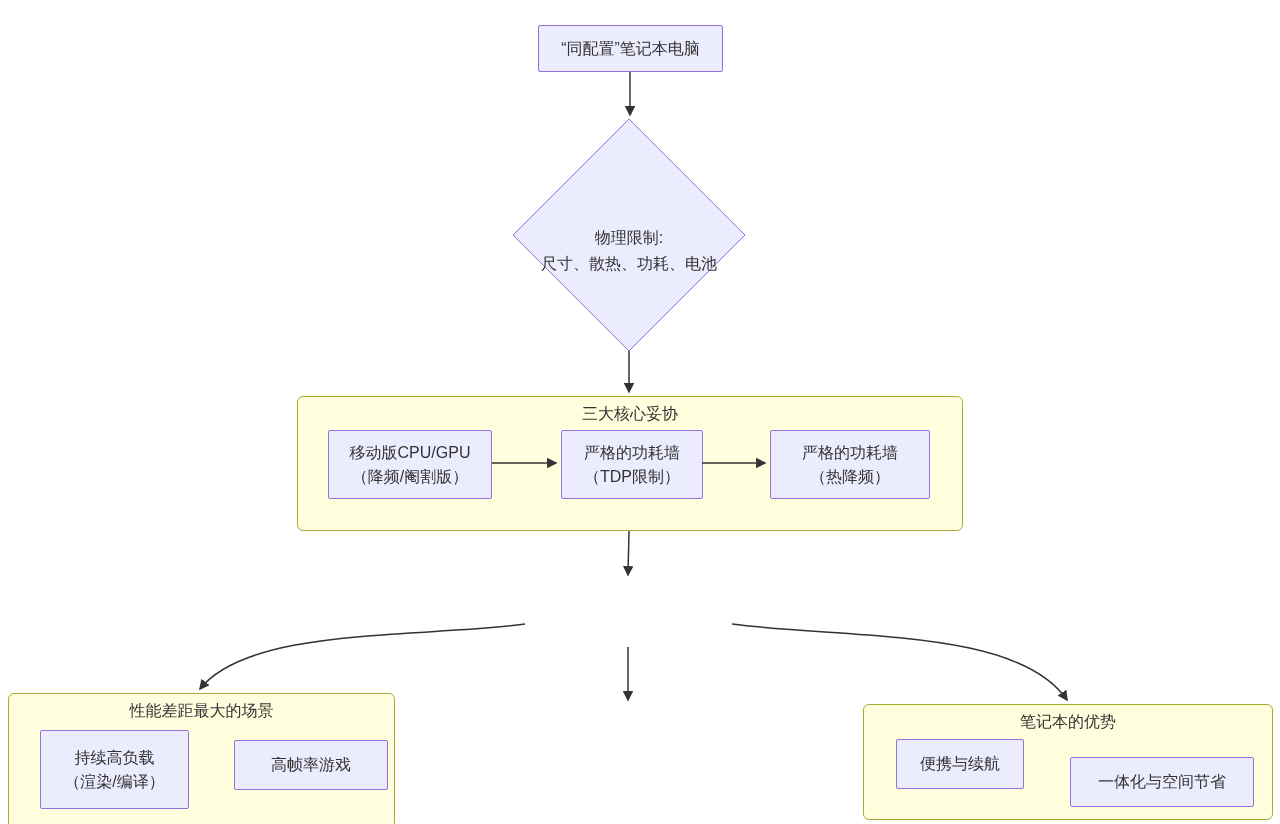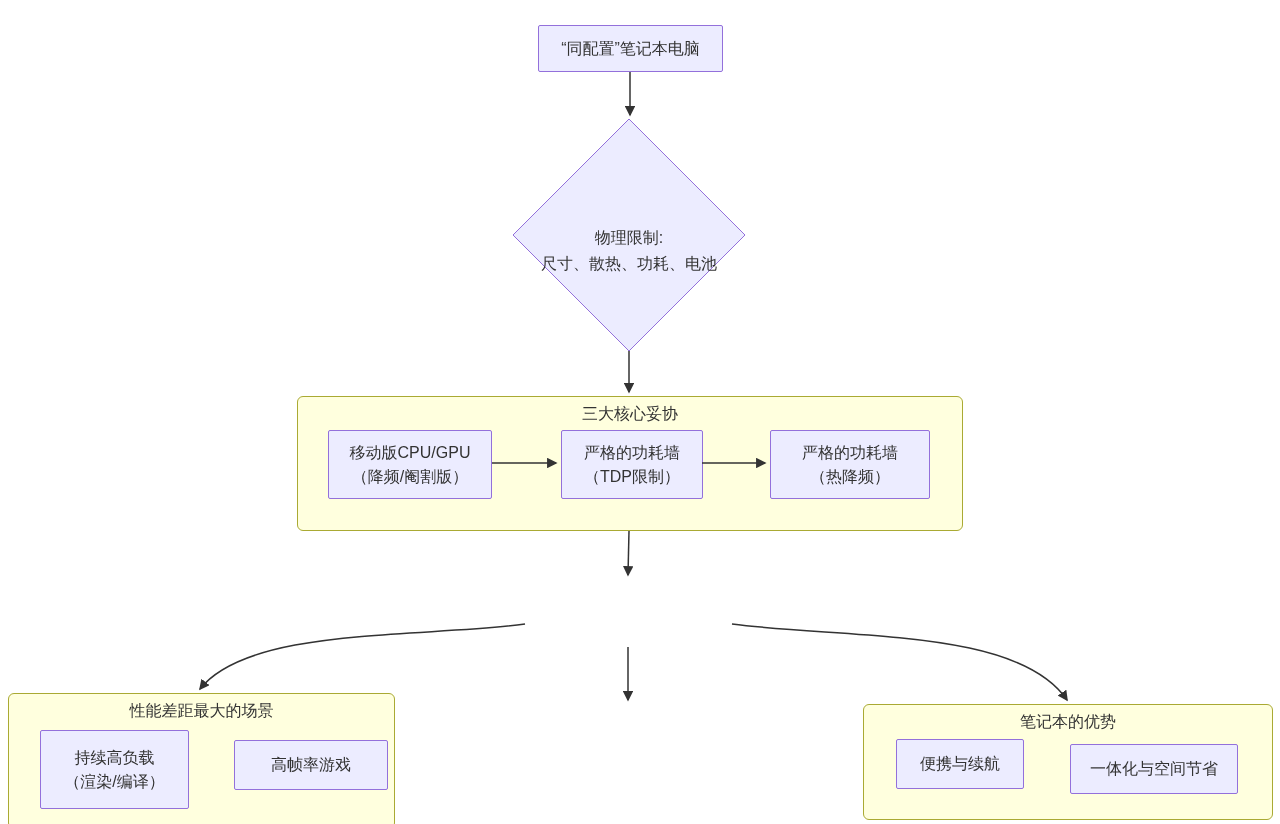--- a/index.html
+++ b/index.html
@@ -115,21 +115,21 @@
       <span>高帧率游戏</span>
     </div>
   </div>
 
 
   <div class="group" style="left:863px; top:687px; width:410px; height:116px">
     <div class="group-title">笔记本的优势</div>
     <div class="node" style="left:32px; top:34px; width:128px; height:50px">
       <span>便携与续航</span>
     </div>
-    <div class="node" style="left:206px; top:39px; width:168px; height:50px">
+    <div class="node" style="left:206px; top:52px; width:184px; height:50px">
       <span>一体化与空间节省</span>
     </div>
   </div>
 
   <svg id="edges-layer" class="layer" width="1280" height="824">
     <defs>
       <marker id="arrow" viewBox="0 0 10 10" refX="8.5" refY="5" markerWidth="7" markerHeight="7" orient="auto-start-reverse">
         <path d="M0,0 L10,5 L0,10 z" style="fill:var(--edge)"></path>
       </marker>
     </defs>

